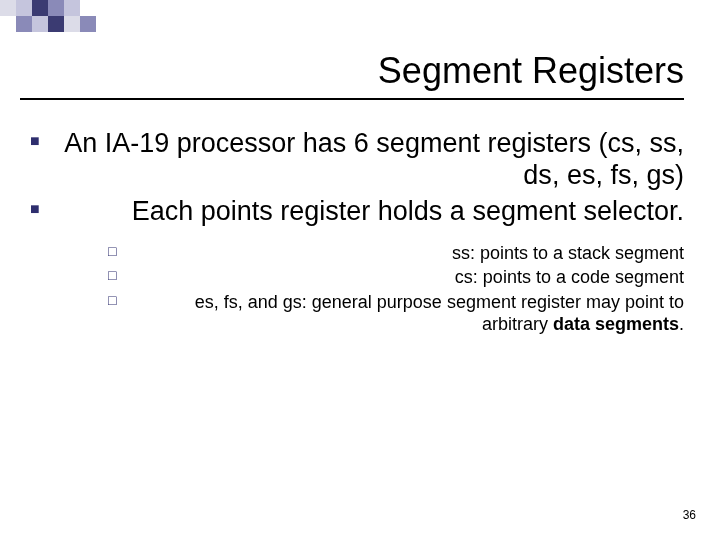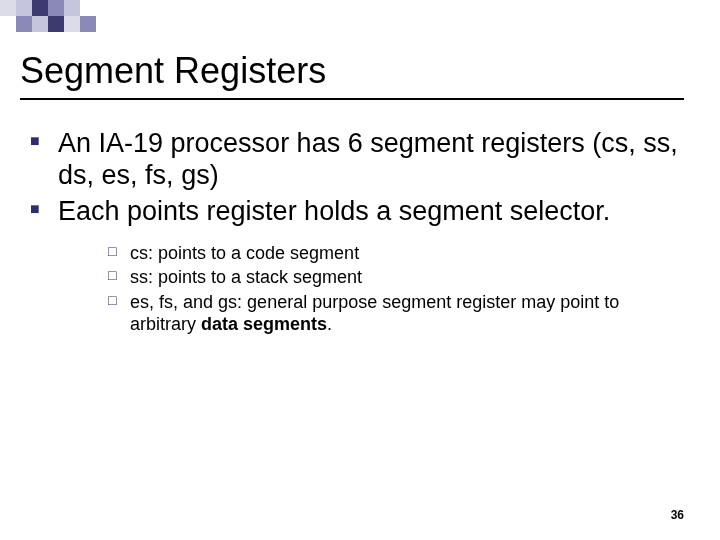--- a/index.html
+++ b/index.html
@@ -26,20 +26,21 @@
   .deco .d2 { background: #8a8ab8; }
   .deco .d3 { background: #c5c5dd; }
   .deco .d4 { background: #dcdce8; }
   .deco .row { display: flex; }
 
   .slide {
     position: absolute;
     top: 50px;
     left: 20px;
     right: 36px;
+    text-align: right;
   }
   .title {
     font-size: 36px;
     font-weight: 400;
     margin-bottom: 6px;
   }
   .rule {
     border: none;
     border-top: 2px solid #000;
     margin-bottom: 28px;
@@ -81,23 +82,23 @@
     left: 0;
     top: 1px;
     font-size: 14px;
     color: #2e2e6e;
   }
   .b { font-weight: normal; }
   .bi { font-weight: bold; }
   .pagenum {
     position: absolute;
     bottom: 18px;
-    right: 36px;
+    right: 24px;
     font-size: 12px;
-    font-weight: bold;
+    font-weight: normal;
   }
 </style>
 </head>
 <body>
 
 <div class="deco">
   <div>
     <div class="row">
       <div class="sq d4"></div>
         <div class="sq d3"></div>
@@ -121,21 +122,21 @@
   <h1 class="title">Segment Registers</h1>
   <hr class="rule">
 
   <ul class="bullets-l1">
     <li>
       <span>An </span><span class="b">IA</span><span>-19 processor has 6 segment registers (</span><span class="b">cs</span><span>, </span><span class="b">ss</span><span>, </span><span class="b">ds</span><span>, </span><span class="b">es</span><span>, </span><span class="b">fs</span><span>, </span><span class="b">gs</span><span>)</span>
     </li>
     <li>
       <span>Each points register holds a segment selector.</span>
       <ul class="bullets-l2">
+        <li><span class="b">ss</span><span>: points to a stack segment</span></li>
         <li><span class="b">cs</span><span>: points to a code segment</span></li>
-        <li><span class="b">ss</span><span>: points to a stack segment</span></li>
         <li><span class="b">es</span><span>, </span><span class="b">fs</span><span>, and </span><span class="b">gs</span><span>: general purpose segment register may point to arbitrary </span><span class="bi">data segments</span><span>.</span></li>
       </ul>
     </li>
   </ul>
 </div>
 
 <div class="pagenum">36</div>
 
 </body></html>

